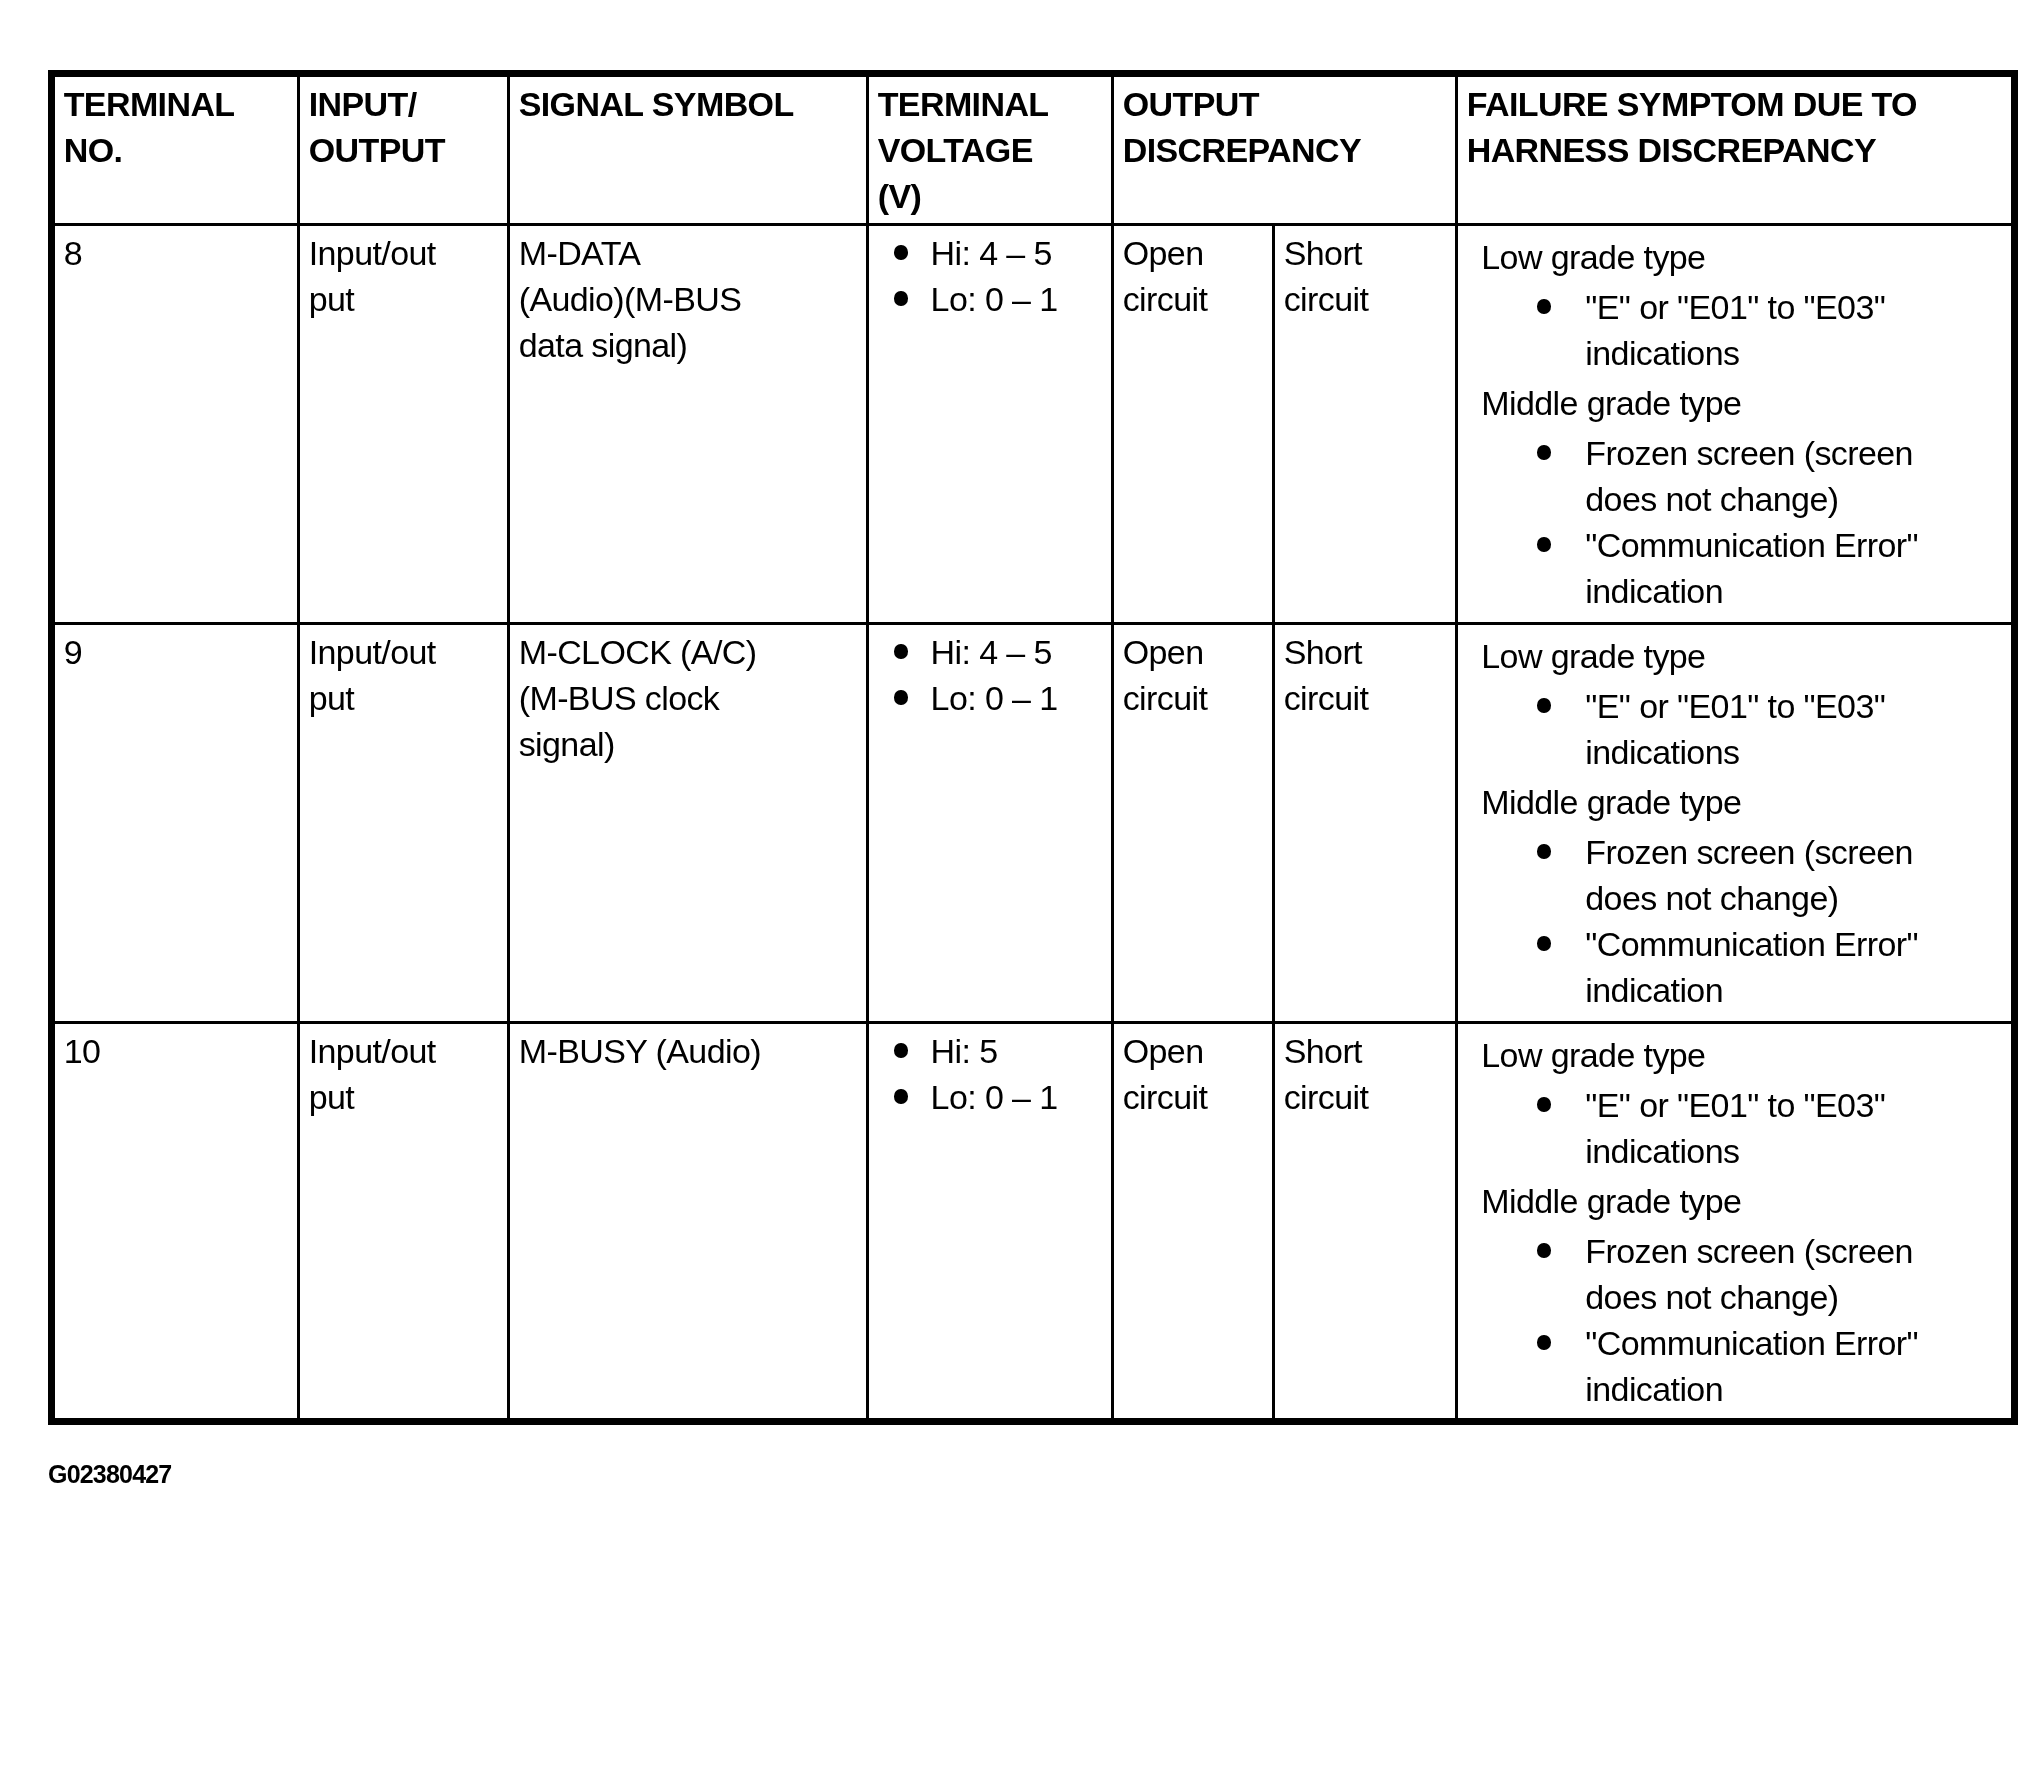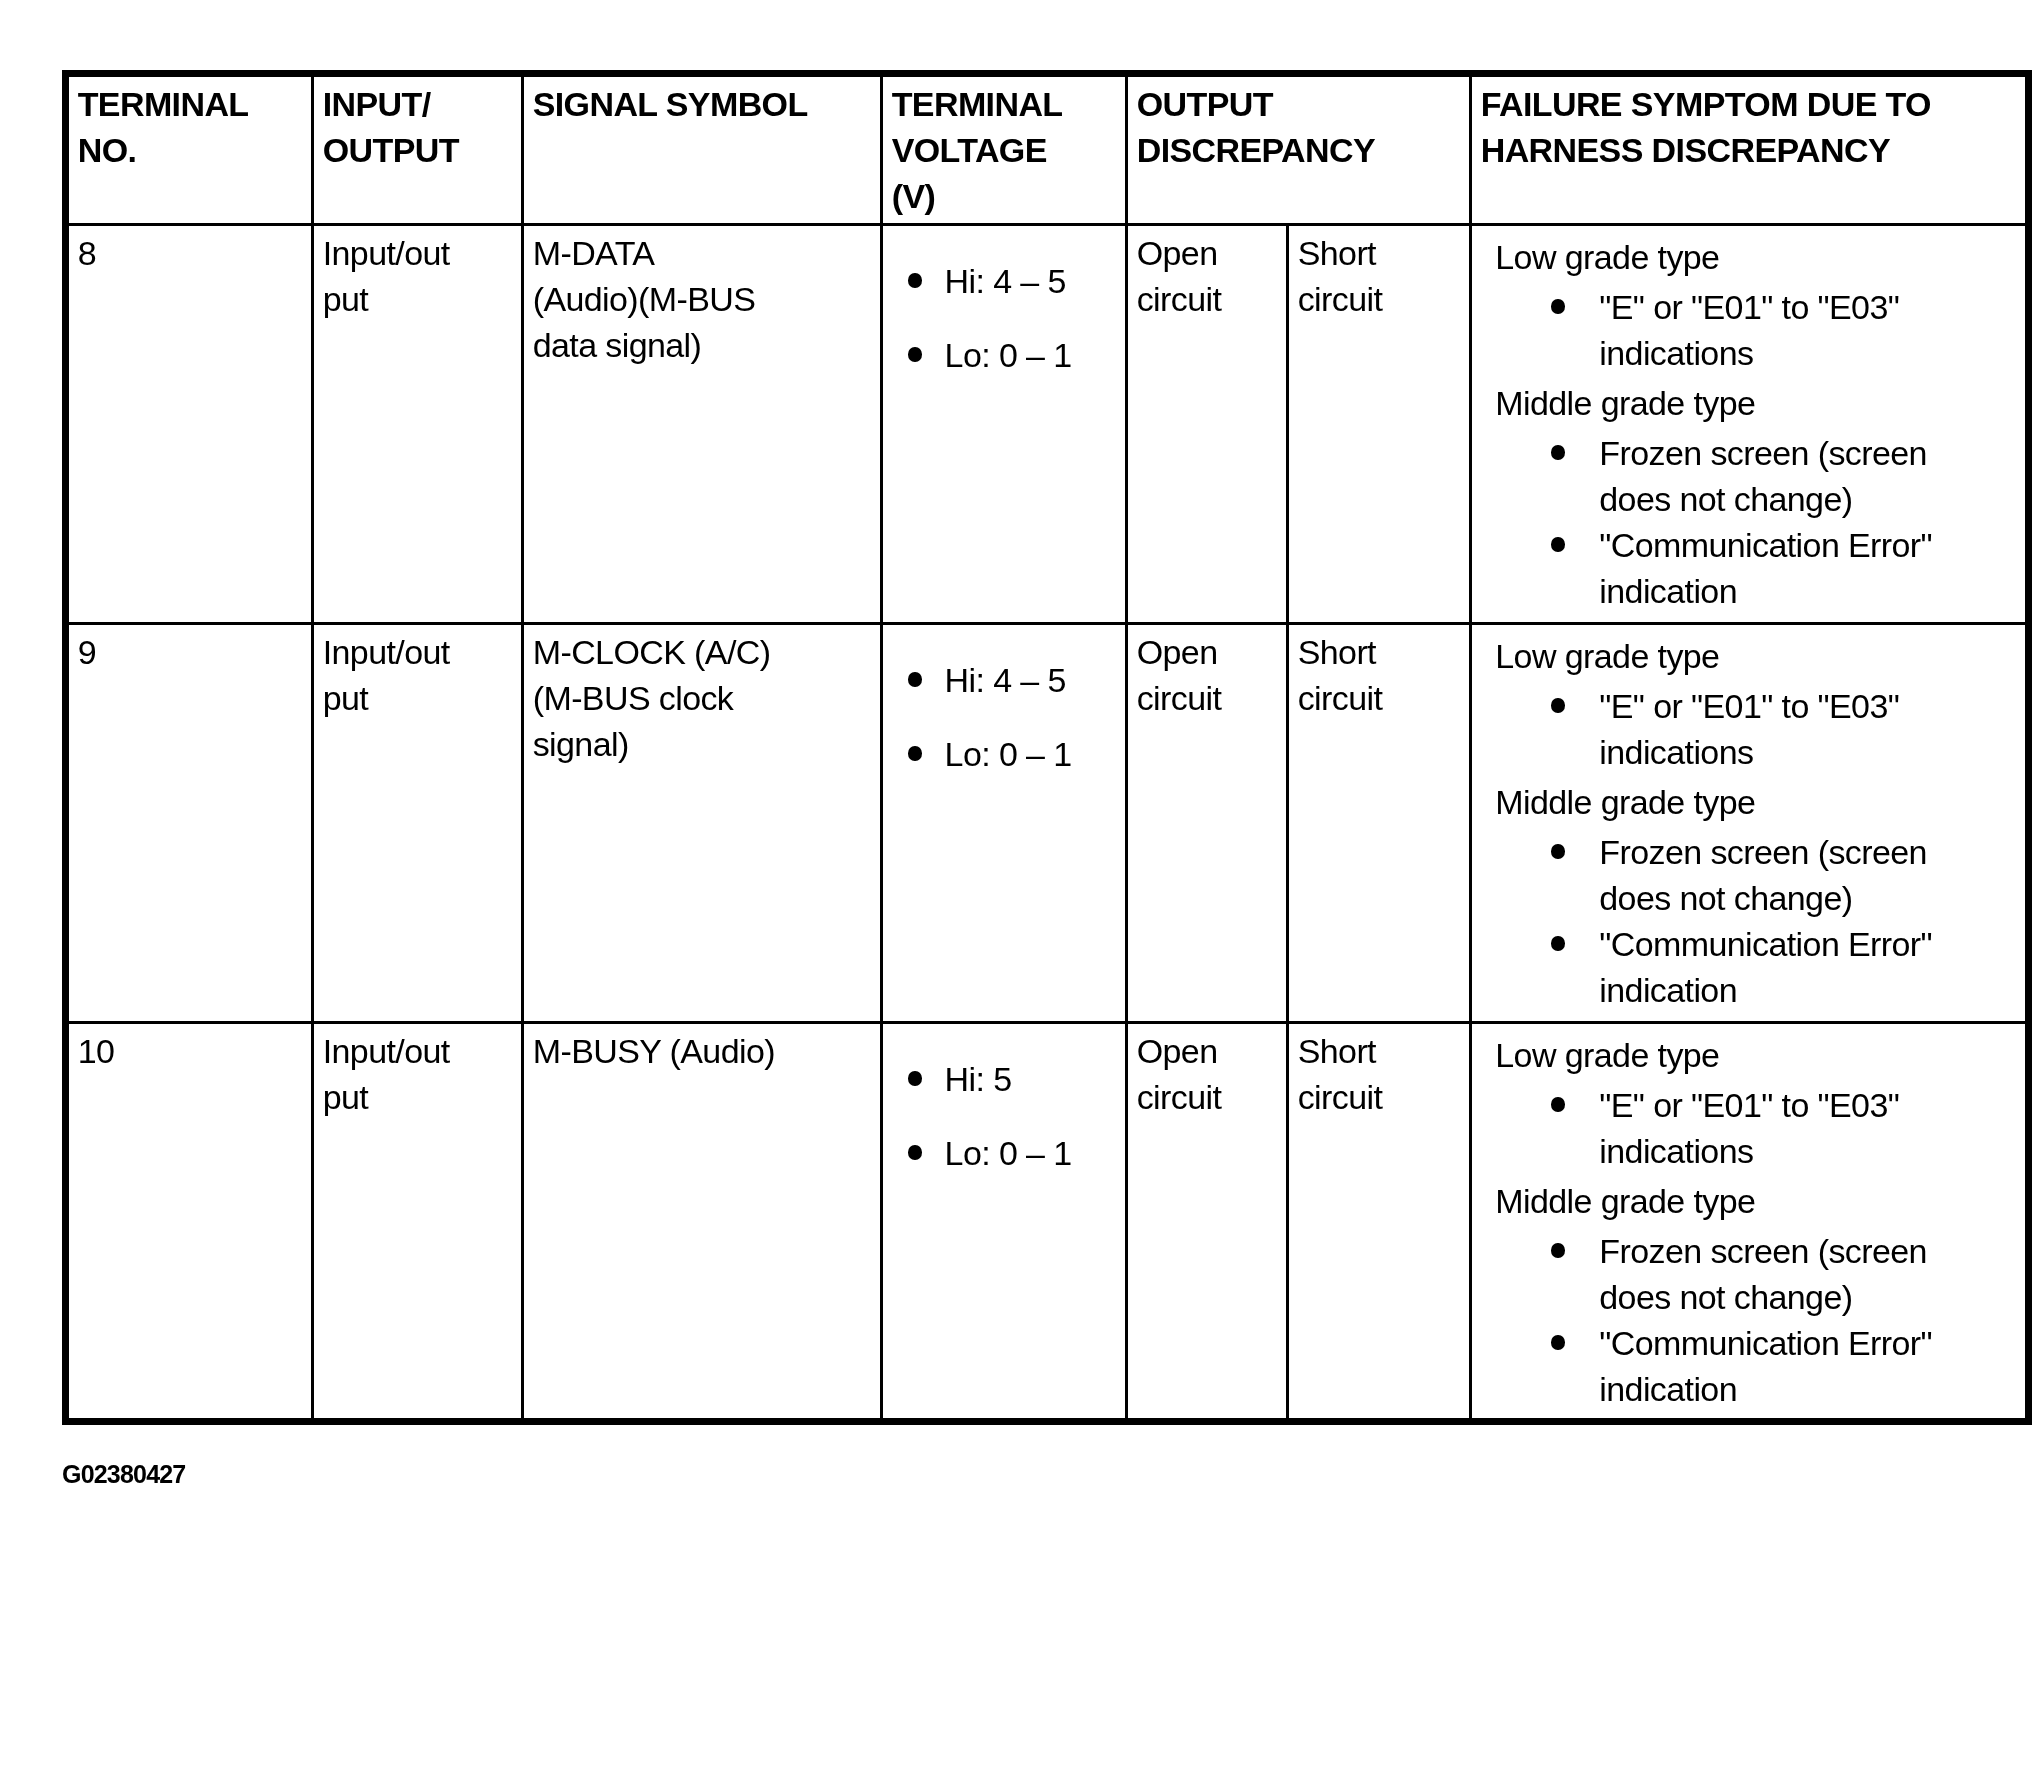--- a/index.html
+++ b/index.html
@@ -8,21 +8,21 @@
     background: #ffffff;
     color: #000000;
   }
   body {
     width: 2043px;
     height: 1784px;
     font-family: "Liberation Sans", "DejaVu Sans", sans-serif;
   }
   .page {
     position: relative;
-    padding: 70px 0 0 62px;
+    padding: 70px 0 0 48px;
   }
   table.spec-table {
     border-collapse: collapse;
     table-layout: fixed;
     width: 1965px;
     border: 7.7px solid #000;
   }
   td {
     border: 3.9px solid #000;
     vertical-align: top;
@@ -50,21 +50,21 @@
   ul.bullets li .bullet {
     position: absolute;
     width: 13.5px;
     height: 14.5px;
     border-radius: 50%;
     background: #000;
     top: 15.4px;
   }
   
   .voltage-cell { padding-left: 11.6px; }
-  .voltage-cell ul.bullets li { padding-left: 50px; margin-top: 28px; }
+  .voltage-cell ul.bullets li { padding-left: 50px; }
   .voltage-cell ul.bullets li .bullet { left: 13.5px; }
   
   .failure-cell { padding-left: 19.3px; }
   .failure-cell .fs-heading { margin: 4px; }
   .failure-cell ul.bullets li { padding-left: 108px; }
   .failure-cell ul.bullets li .bullet { left: 60px; }
 
   .figure-code {
     margin-top: 35px;
     font-size: 25px;

